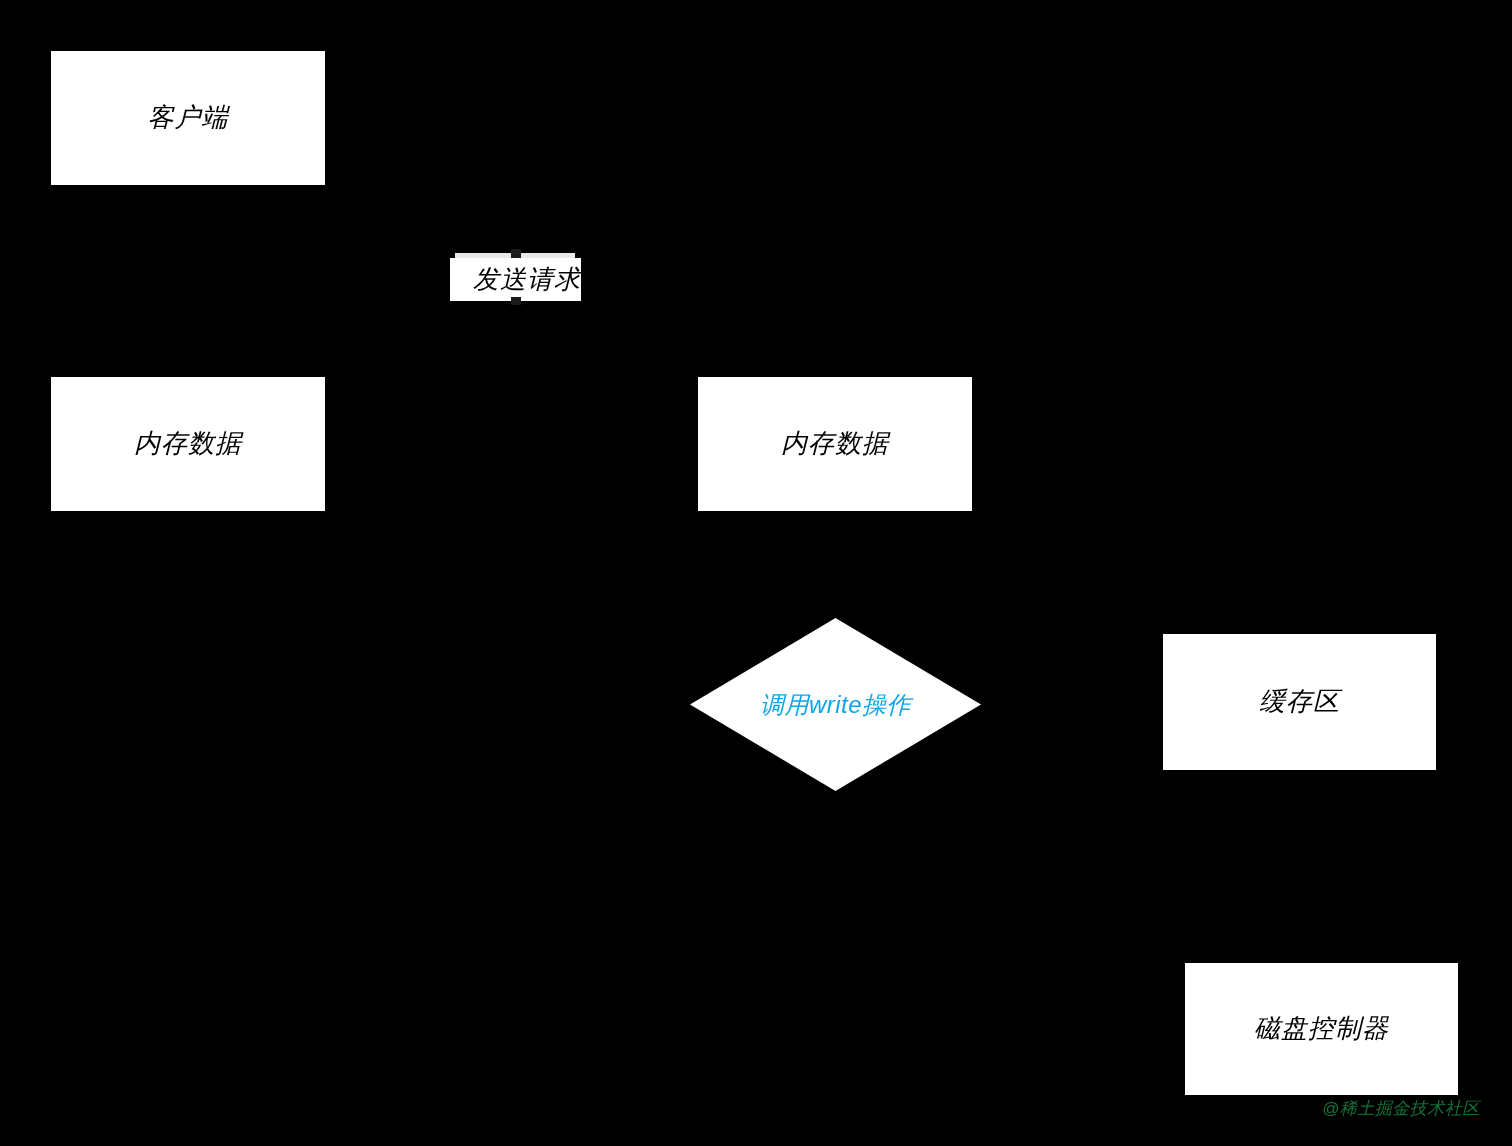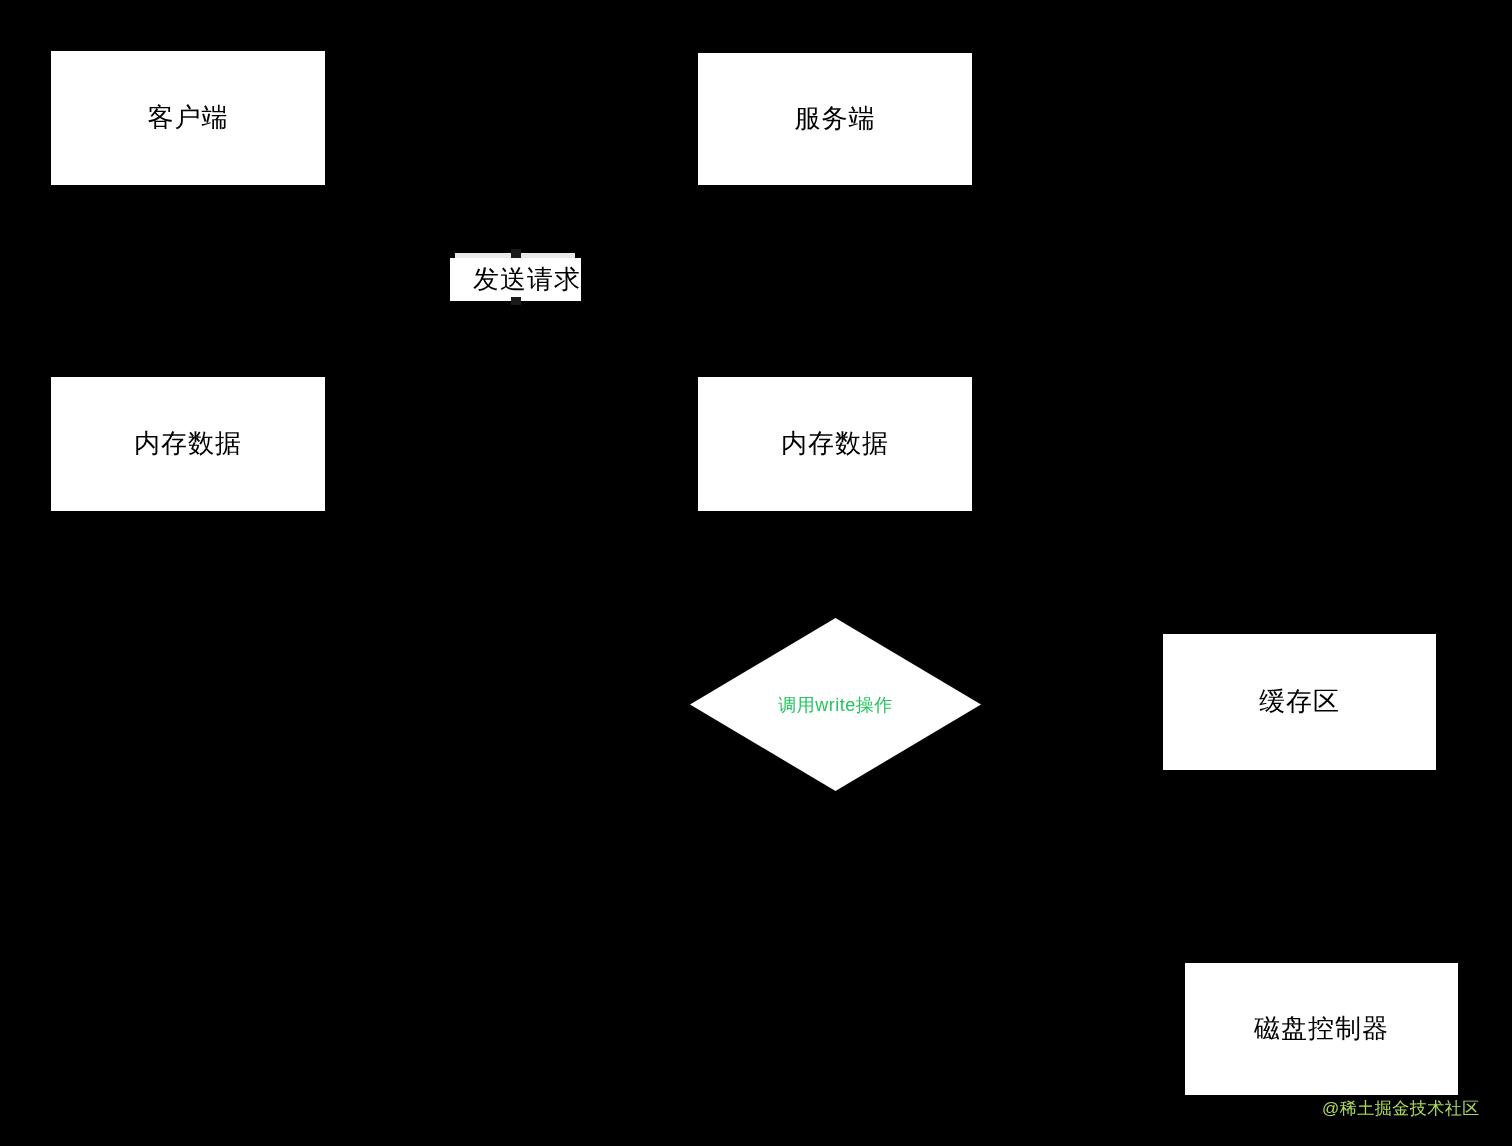--- a/index.html
+++ b/index.html
@@ -10,20 +10,21 @@
   }
   body {
     font-family: "Liberation Sans", "DejaVu Sans", sans-serif;
   }
   #canvas {
     position: relative;
     width: 1512px;
     height: 1146px;
     background: #000000;
     overflow: hidden;
+    font-style: italic;
   }
   .node {
     position: absolute;
     background: #ffffff;
     color: #000000;
     display: flex;
     align-items: center;
     justify-content: center;
     box-sizing: border-box;
     line-height: 1.2;
@@ -45,22 +46,22 @@
     background: #ffffff;
     clip-path: polygon(50% 0%, 100% 50%, 50% 100%, 0% 50%);
     -webkit-clip-path: polygon(50% 0%, 100% 50%, 50% 100%, 0% 50%);
   }
   .diamond-label {
     position: absolute;
     inset: 0;
     display: flex;
     align-items: center;
     justify-content: center;
-    color: #22c55e;
-    font-size: 18px;
+    color: #0ea5e9;
+    font-size: 24px;
     letter-spacing: 0.5px;
     white-space: nowrap;
     user-select: none;
   }
   
   .edge-label {
     position: absolute;
     background: #ffffff;
     color: #000000;
     font-size: 26px;
@@ -75,40 +76,37 @@
   .edge-label-halo {
     position: absolute;
     background: #e9e9e9;
   }
   .edge-tick {
     position: absolute;
     background: #1a1a1a;
   }
   .watermark {
     position: absolute;
-    color: #bef264;
+    color: #15803d;
     font-size: 17px;
     letter-spacing: 0.5px;
     white-space: nowrap;
     user-select: none;
     opacity: 0.9;
   }
 </style>
 </head>
 <body>
 
 <div id="canvas">
 
   <div class="node rect" style="left:50px; top:50px; width:276px; height:136px;">
     <span>客户端</span>
   </div>
 
-  <div class="node rect" style="left:697px; top:52px; width:276px; height:134px;">
-    <span>服务端</span>
-  </div>
 
   <div class="edge-label-halo" style="left:455px; top:253px; width:120px; height:8px;"></div>
   <div class="edge-tick" style="left:511px; top:249px; width:10px; height:10px;"></div>
   <div class="edge-label" style="left:450px; top:258px; width:131px; height:43px;">
     <span>发送请求</span>
   </div>
   <div class="edge-tick" style="left:511px; top:297px; width:10px; height:8px;"></div>
 
   <div class="node rect" style="left:50px; top:376px; width:276px; height:136px;">
     <span>内存数据</span>

